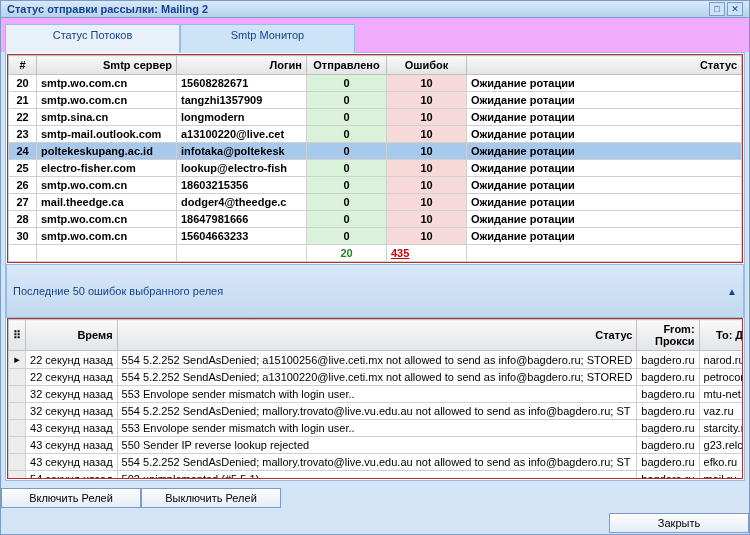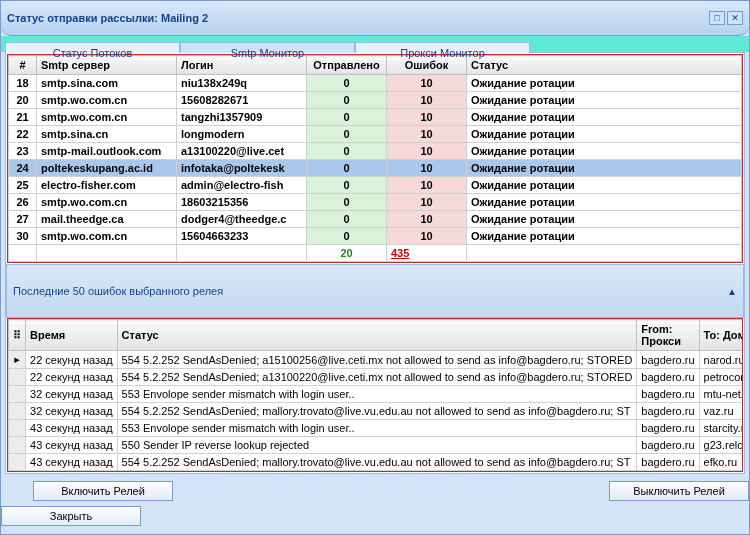--- a/index.html
+++ b/index.html
@@ -18,37 +18,36 @@
   display: flex;
   flex-direction: column;
 }
 .titlebar {
   background: linear-gradient(#d9e8f9, #b6d2ee);
   border-bottom: 1px solid #7a9cc6;
   padding: 3px 6px;
   display: flex;
   align-items: center;
   justify-content: space-between;
-  height: 35px;
-  border-radius: 10px;
+  height: 17px;
 }
 .titlebar-text { font-weight: bold; color: #15428b; }
 .titlebar-controls { display: flex; gap: 2px; }
 .titlebar-btn {
   width: 16px; height: 14px;
   background: #cde3f7;
   border: 1px solid #7a9cc6;
   display: flex; align-items: center; justify-content: center;
   color: #15428b; font-size: 9px; cursor: pointer;
 }
 .tabs {
   display: flex;
-  background: #5eead4;
+  background: #f0abfc;
   padding: 5px 16px 0 4px;
-  height: 16px;
+  height: 34px;
 }
 .tab {
   border: 1px solid #99bbe8;
   border-bottom: none;
   background: #e8f0fa;
   padding: 4px 0;
   cursor: pointer;
   text-align: center;
   width: 175px;
   color: #15428b;
@@ -70,21 +69,21 @@
   overflow: hidden;
 }
 .grid {
   width: 100%;
   border-collapse: collapse;
 }
 .grid th {
   background: linear-gradient(#f9f9f9, #e3e4e6);
   border: 1px solid #c0c0c0;
   padding: 3px 4px;
-  text-align: left;
+  text-align: right;
   font-weight: bold;
   color: #000;
   font-size: 11px;
 }
 .grid td {
   border: 1px solid #d0d0d0;
   padding: 2px 4px;
   white-space: nowrap;
   overflow: hidden;
 }
@@ -111,29 +110,27 @@
 }
 .divider-panel .arrow { font-size: 10px; cursor: pointer; }
 .bot-grid-wrap {
   flex: 1;
   overflow: hidden;
   border: 1px solid #b03030;
   margin: 0 1px 1px 1px;
 }
 .buttons-row {
   display: flex;
-  justify-content: space-between;
-  gap: 10px;
+  justify-content: flex-start;
   padding: 7px 0 3px 0;
-  margin-left: 32px;
 }
 .buttons-row2 {
   display: flex;
-  justify-content: flex-start;
-  padding: 2px 0 8px 0;
+  justify-content: flex-end;
+  padding: 2px 0 1px 0;
 }
 .btn {
   border: 1px solid #7a9cc6;
   background: linear-gradient(#fdfdfd, #e4ecf6);
   padding: 3px 14px;
   cursor: pointer;
   font-size: 11px;
   width: 140px;
   text-align: center;
 }
@@ -152,21 +149,20 @@
     <span class="titlebar-text">Статус отправки рассылки: Mailing 2</span>
     <div class="titlebar-controls">
       <div class="titlebar-btn">□</div>
       <div class="titlebar-btn">✕</div>
     </div>
   </div>
 
   <div class="tabs">
     <div class="tab">Статус Потоков</div>
     <div class="tab active">Smtp Монитор</div>
-    <div class="tab">Прокси Монитор</div>
   </div>
 
   <div class="content">
 
     <div class="top-grid-wrap">
       <table class="grid">
         <colgroup>
           <col style="width:28px">
             <col style="width:140px">
             <col style="width:130px">
@@ -179,28 +175,20 @@
             <th class="center">#</th>
             <th>Smtp сервер</th>
             <th>Логин</th>
             <th class="center">Отправлено</th>
             <th class="center">Ошибок</th>
             <th>Статус</th>
           </tr>
         </thead>
         <tbody id="smtp-body">
             <tr>
-              <td class="center"><b>18</b></td>
-              <td><b>smtp.sina.com</b></td>
-              <td><b>niu138x249q</b></td>
-              <td class="col-sent">0</td>
-              <td class="col-err">10</td>
-              <td><b>Ожидание ротации</b></td>
-            </tr>
-            <tr>
               <td class="center"><b>20</b></td>
               <td><b>smtp.wo.com.cn</b></td>
               <td><b>15608282671</b></td>
               <td class="col-sent">0</td>
               <td class="col-err">10</td>
               <td><b>Ожидание ротации</b></td>
             </tr>
             <tr>
               <td class="center"><b>21</b></td>
               <td><b>smtp.wo.com.cn</b></td>
@@ -229,37 +217,45 @@
               <td class="center"><b>24</b></td>
               <td><b>poltekeskupang.ac.id</b></td>
               <td><b>infotaka@poltekesk</b></td>
               <td class="col-sent">0</td>
               <td class="col-err">10</td>
               <td><b>Ожидание ротации</b></td>
             </tr>
             <tr>
               <td class="center"><b>25</b></td>
               <td><b>electro-fisher.com</b></td>
-              <td><b>admin@electro-fish</b></td>
+              <td><b>lookup@electro-fish</b></td>
               <td class="col-sent">0</td>
               <td class="col-err">10</td>
               <td><b>Ожидание ротации</b></td>
             </tr>
             <tr>
               <td class="center"><b>26</b></td>
               <td><b>smtp.wo.com.cn</b></td>
               <td><b>18603215356</b></td>
               <td class="col-sent">0</td>
               <td class="col-err">10</td>
               <td><b>Ожидание ротации</b></td>
             </tr>
             <tr>
               <td class="center"><b>27</b></td>
               <td><b>mail.theedge.ca</b></td>
               <td><b>dodger4@theedge.c</b></td>
+              <td class="col-sent">0</td>
+              <td class="col-err">10</td>
+              <td><b>Ожидание ротации</b></td>
+            </tr>
+            <tr>
+              <td class="center"><b>28</b></td>
+              <td><b>smtp.wo.com.cn</b></td>
+              <td><b>18647981666</b></td>
               <td class="col-sent">0</td>
               <td class="col-err">10</td>
               <td><b>Ожидание ротации</b></td>
             </tr>
             <tr>
               <td class="center"><b>30</b></td>
               <td><b>smtp.wo.com.cn</b></td>
               <td><b>15604663233</b></td>
               <td class="col-sent">0</td>
               <td class="col-err">10</td>

